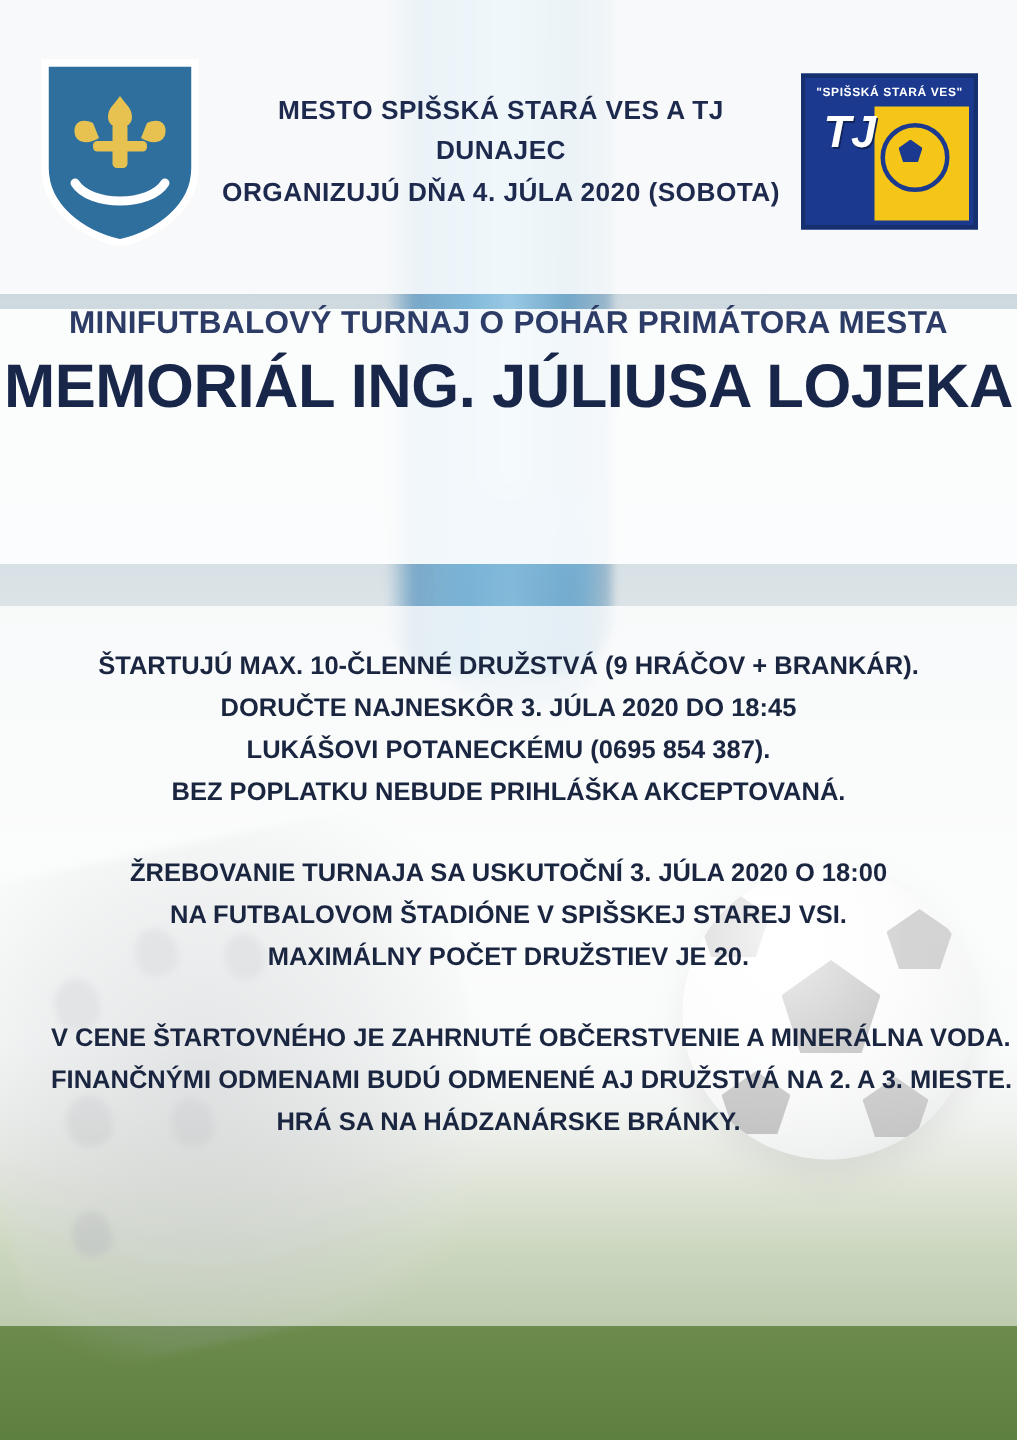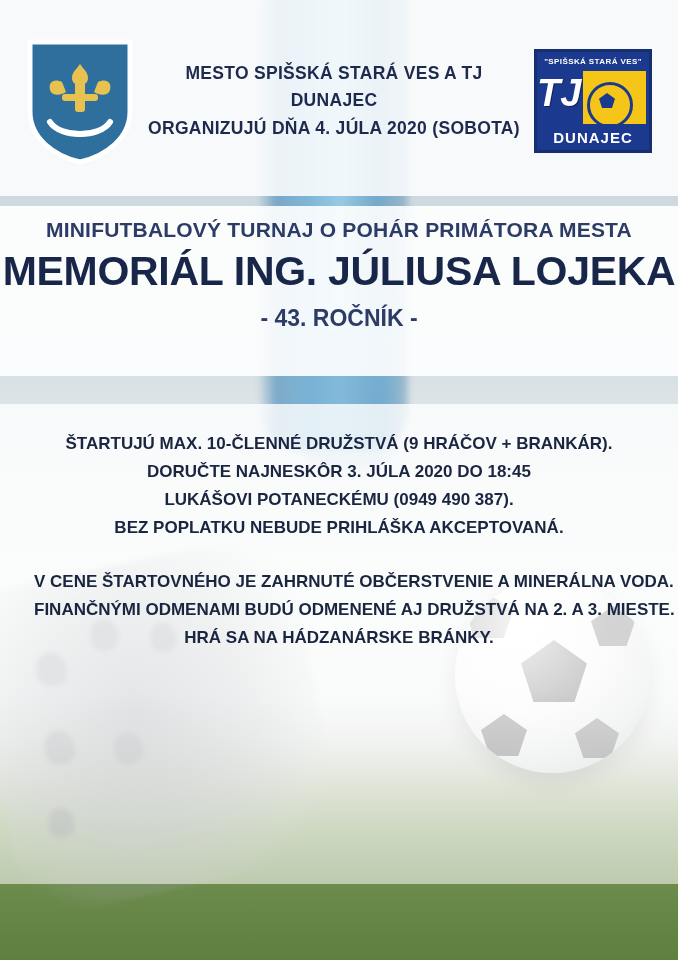--- a/index.html
+++ b/index.html
@@ -184,23 +184,23 @@
     letter-spacing: .4px;
     display: flex;
     align-items: center;
     justify-content: center;
     z-index: 4;
   }
   .tj-banner-top { top: 0; }
   .tj-banner-bot { bottom: 0; font-size: 15px; letter-spacing: 1px; height: 26px; }
   .tj-mono {
     position: absolute;
-    left: 0; top: 20px;
+    left: 12px; top: 20px;
     color: #ffffff;
-    font-size: 38px;
+    font-size: 30px;
     font-weight: bold;
     font-style: italic;
     z-index: 3;
     text-shadow: 1px 1px 0 #0f2356;
   }
   .tj-ball {
     position: absolute;
     right: 16px; top: 30px;
     width: 40px; height: 40px;
     border-radius: 50%;
@@ -213,21 +213,21 @@
     position: absolute;
     left: 9px; top: 8px;
     width: 16px; height: 15px;
     background: #1b3a8f;
     clip-path: polygon(50% 0%, 100% 38%, 81% 100%, 19% 100%, 0% 38%);
   }
 
   
   .titleblock {
     position: absolute;
-    left: 0; top: 218px; width: 100%;
+    left: 0; top: 204px; width: 100%;
     text-align: center;
     color: #1d2a4e;
   }
   .subtitle-top {
     font-size: 21px;
     font-weight: bold;
     letter-spacing: .2px;
     color: #2c3c66;
     margin-bottom: 8px;
   }
@@ -312,39 +312,42 @@
       <div>MESTO SPIŠSKÁ STARÁ VES A TJ DUNAJEC</div>
       <div>ORGANIZUJÚ DŇA 4. JÚLA 2020 (SOBOTA)</div>
     </div>
 
     <div class="tj-logo">
       <div class="tj-left"></div>
       <div class="tj-right"></div>
       <div class="tj-banner-top">"SPIŠSKÁ STARÁ VES"</div>
       <div class="tj-mono">TJ</div>
       <div class="tj-ball"></div>
-      <div class="tj-banner-bot">DUNAJEC</div>
     </div>
   </div>
 
   <div class="titleblock">
     <div class="subtitle-top">MINIFUTBALOVÝ TURNAJ O POHÁR PRIMÁTORA MESTA</div>
     <div class="main-title">MEMORIÁL ING. JÚLIUSA LOJEKA</div>
-    <div class="year-line">- 43. ROČNÍK -</div>
   </div>
 
   <div class="body">
 
     <div class="para">
       <div>ŠTARTUJÚ MAX. 10-ČLENNÉ DRUŽSTVÁ (9 HRÁČOV + BRANKÁR).</div>
       <div>DORUČTE NAJNESKÔR 3. JÚLA 2020 DO 18:45</div>
-      <div>LUKÁŠOVI POTANECKÉMU (0949 490 387).</div>
+      <div>LUKÁŠOVI POTANECKÉMU (0695 854 387).</div>
       <div>BEZ POPLATKU NEBUDE PRIHLÁŠKA AKCEPTOVANÁ.</div>
     </div>
 
+    <div class="para">
+      <div>ŽREBOVANIE TURNAJA SA USKUTOČNÍ 3. JÚLA 2020 O 18:00</div>
+      <div>NA FUTBALOVOM ŠTADIÓNE V SPIŠSKEJ STAREJ VSI.</div>
+      <div>MAXIMÁLNY POČET DRUŽSTIEV JE 20.</div>
+    </div>
 
     <div class="para">
       <div>V CENE ŠTARTOVNÉHO JE ZAHRNUTÉ OBČERSTVENIE A MINERÁLNA VODA.</div>
       <div>FINANČNÝMI ODMENAMI BUDÚ ODMENENÉ AJ DRUŽSTVÁ NA 2. A 3. MIESTE.</div>
       <div>HRÁ SA NA HÁDZANÁRSKE BRÁNKY.</div>
     </div>
 
   </div>
 
 </div>

